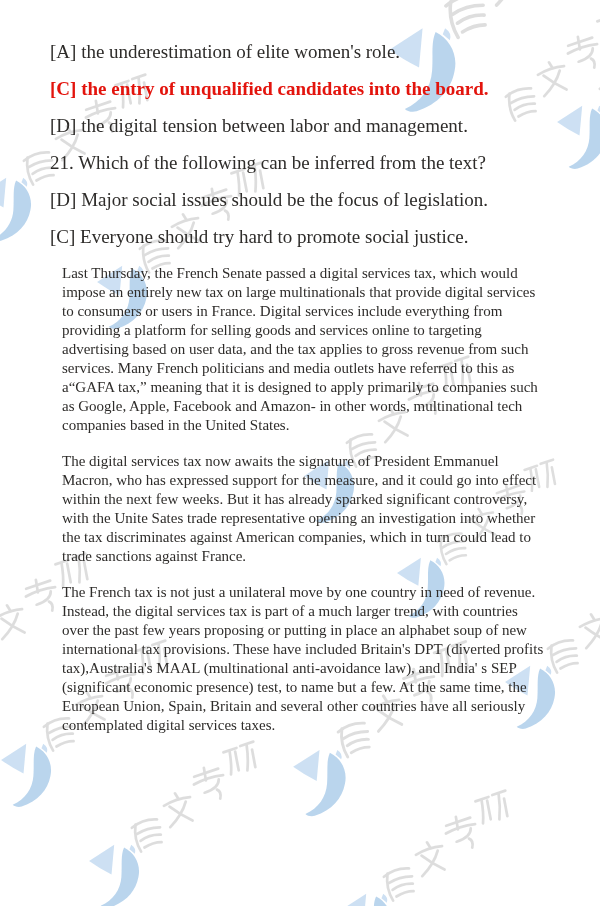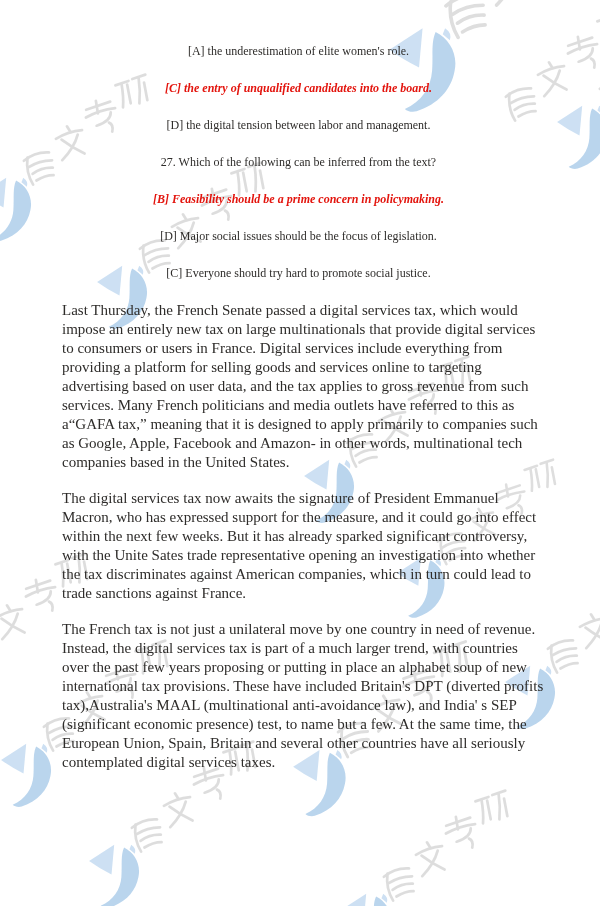--- a/index.html
+++ b/index.html
@@ -34,29 +34,27 @@
   .wm-char path{
     fill:none;stroke:var(--watermark-gray);
     stroke-width:2.6;stroke-linecap:round;stroke-linejoin:round;
   }
   .content{
     position:absolute;
     left:50px;top:42px;width:497px;
     z-index:1;
   }
   .opt-row{
-    font-size:12px;line-height:19px;
+    font-size:19px;line-height:19px;
     margin:0 0 18px 0;
     white-space:nowrap;
-    text-align:center;
   }
   .opt-row.answer{
     color:var(--answer-highlight);
     font-weight:bold;
-    font-style:italic;
   }
   .passage-title{
     font-size:15px;line-height:19px;
     font-weight:bold;text-align:center;
     margin:6px 0 13px 0;
   }
   .para{
     font-size:15px;line-height:19px;
     margin:0 0 17px 12px;
     text-align:left;
@@ -554,28 +552,24 @@
     <div class="opt-row answer">
       <span>[C]</span>
       <span>the entry of unqualified candidates into the board.</span>
     </div>
     <div class="opt-row">
       <span>[D]</span>
       <span>the digital tension between labor and management.</span>
     </div>
 
     <div class="opt-row">
-      <span>27.</span>
+      <span>21.</span>
       <span>Which of the following can be inferred from the text?</span>
     </div>
 
-    <div class="opt-row answer">
-      <span>[B]</span>
-      <span>Feasibility should be a prime concern in policymaking.</span>
-    </div>
     <div class="opt-row">
       <span>[D]</span>
       <span>Major social issues should be the focus of legislation.</span>
     </div>
     <div class="opt-row">
       <span>[C]</span>
       <span>Everyone should try hard to promote social justice.</span>
     </div>
 
 

